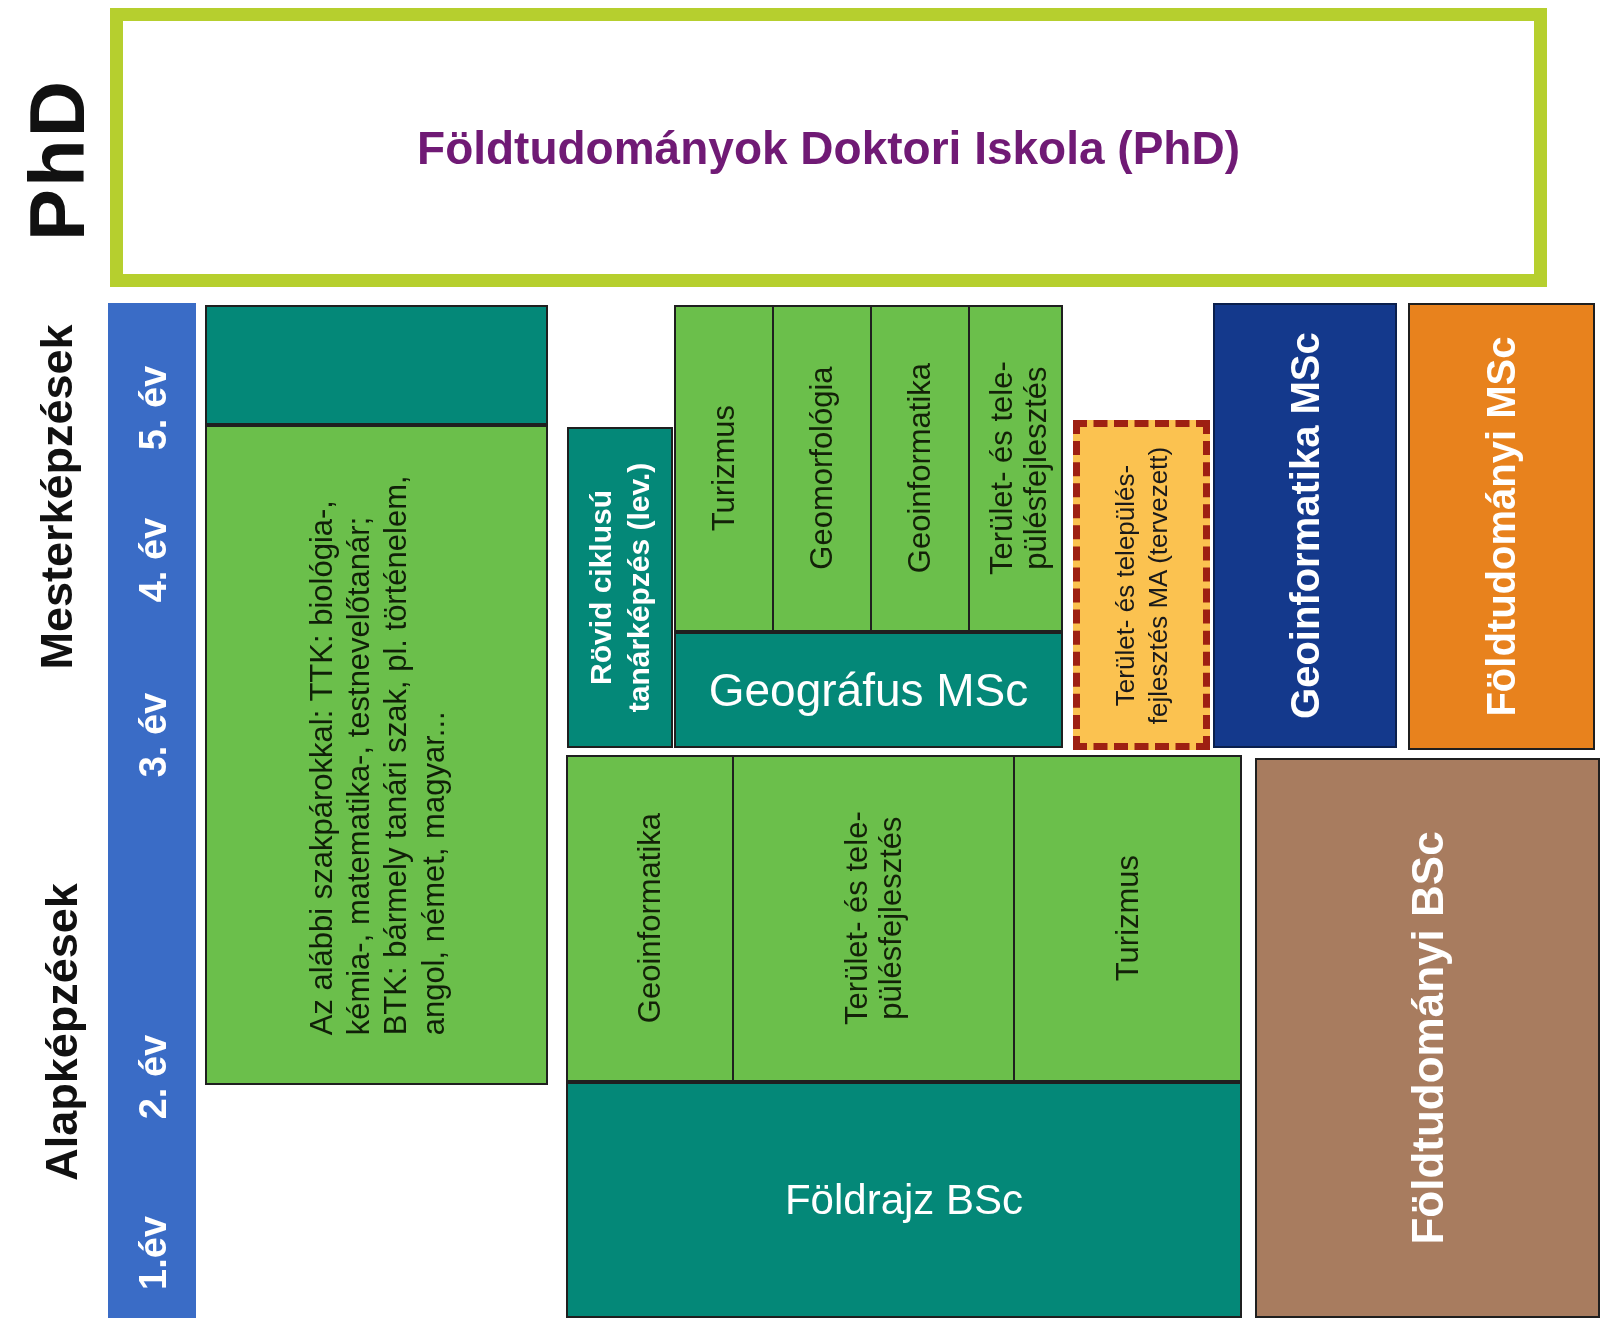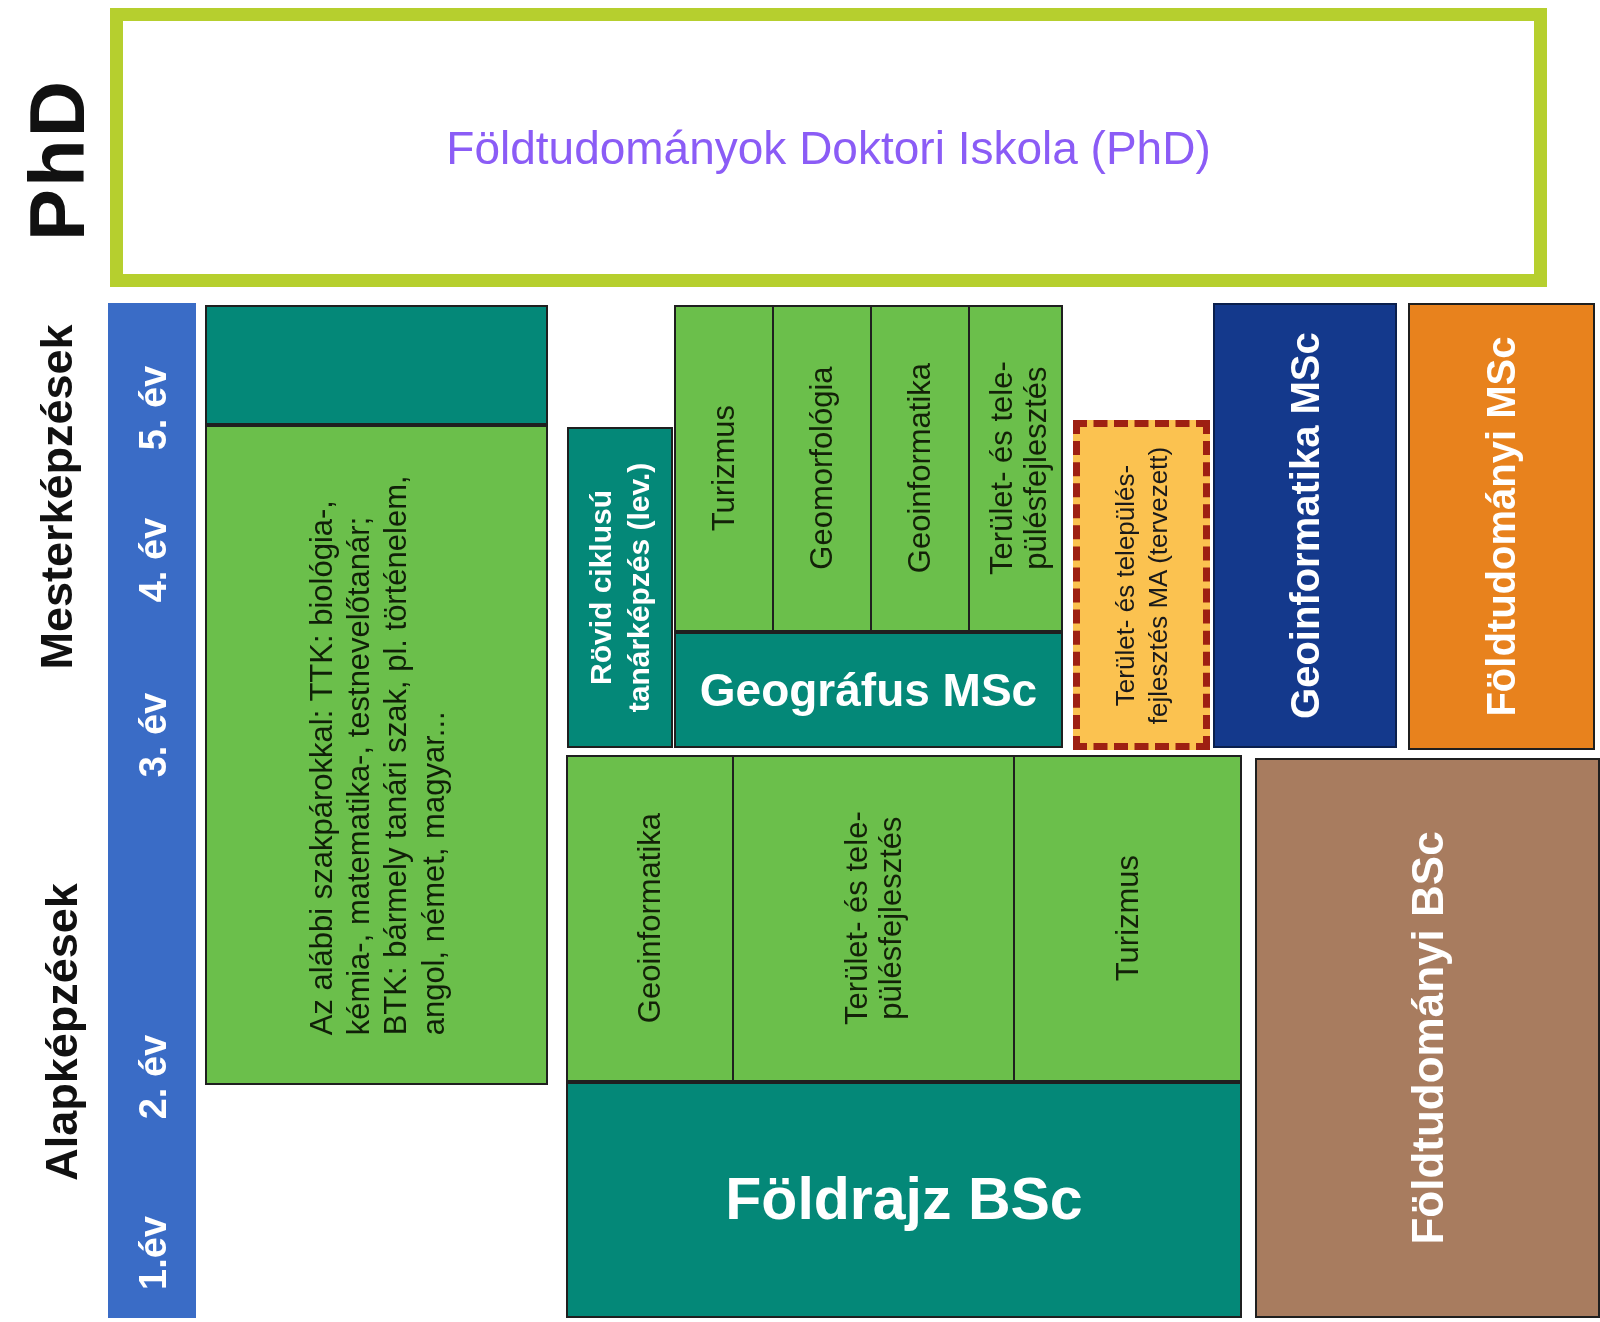--- a/index.html
+++ b/index.html
@@ -28,26 +28,26 @@
     flex:none; width:max-content; line-height:1.18;
   }
   .pin {
     position:absolute;
     transform:translate(-50%,-50%) rotate(-90deg);
     white-space:nowrap;
   }
 
   
   .phd-side   { font-size:78px; font-weight:900; color:#111; letter-spacing:2px; }
-  .phd-title  { font-size:46px; font-weight:400; color:#8b5cf6; }
+  .phd-title  { font-size:46px; font-weight:700; color:#701a75; }
   .level-lbl  { font-size:45px; font-weight:700; color:#111; }
   .year-lbl   { font-size:38px; font-weight:700; color:#fff; }
   .note-txt   { font-size:31px; color:#102008; line-height:1.2; }
   .col-lbl    { font-size:31px; color:#132208; line-height:1.1; }
-  .white-big  { font-size:46px; font-weight:700; color:#fff; line-height:1.22; }
+  .white-big  { font-size:46px; font-weight:400; color:#fff; line-height:1.22; }
   .white-med  { font-size:30px; font-weight:700; color:#fff; line-height:1.25; }
   .rot-title  { font-size:40px; font-weight:700; color:#fff; }
   .amber-txt  { font-size:26px; color:#1a1a1a; line-height:1.25; }
   .hcenter {
     display:flex; align-items:center; justify-content:center;
     text-align:center; white-space:pre-line;
   }
 
   .phd-frame { border:13px solid #b6cf2e; background:#fff; }
   .dashed-frame { border:7px dashed #9e2012; }
@@ -132,20 +132,20 @@
     <div class="col" style="width:279px;">
       <span class="vtext col-lbl">Terület- és tele-
 pülésfejlesztés</span>
     </div>
     <div class="col" style="width:227px;">
       <span class="vtext col-lbl">Turizmus</span>
     </div>
   </div>
 
   <div class="box teal bordered hcenter" style="left:566px; top:1082px; width:676px; height:236px;">
-    <span class="white-big" style="font-size:59px;text-align:center;">Földrajz BSc</span>
+    <span class="white-big" style="font-size:42px;text-align:center;">Földrajz BSc</span>
   </div>
 
   <div class="box brown bordered vwrap" style="left:1255px; top:758px; width:345px; height:560px;">
     <span class="vtext rot-title" style="font-size:44px;">Földtudományi BSc</span>
   </div>
 
 </div>
 
 </body></html>

